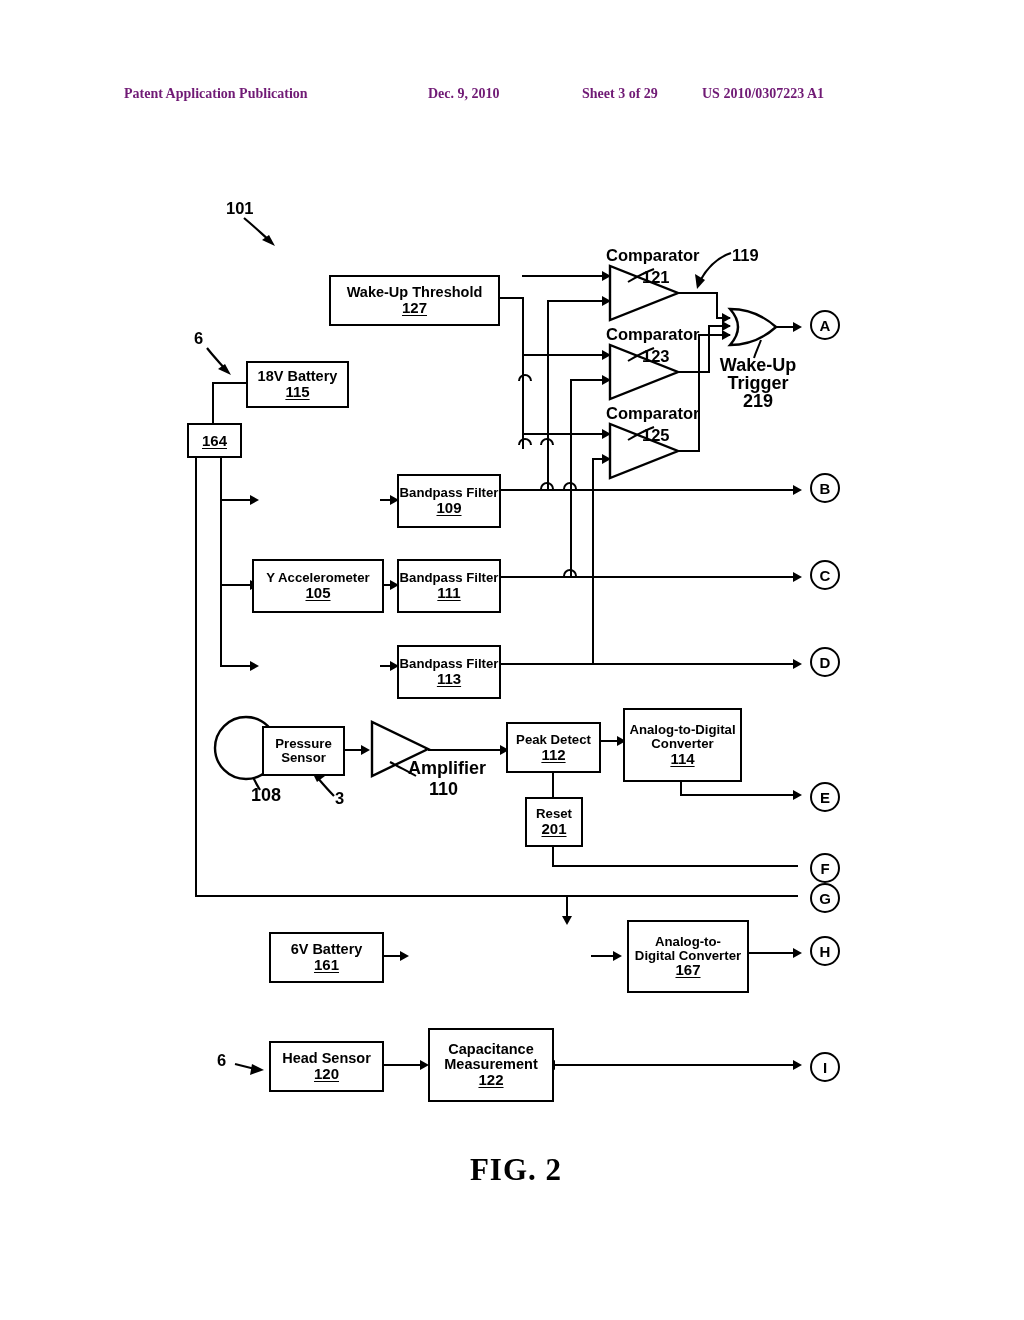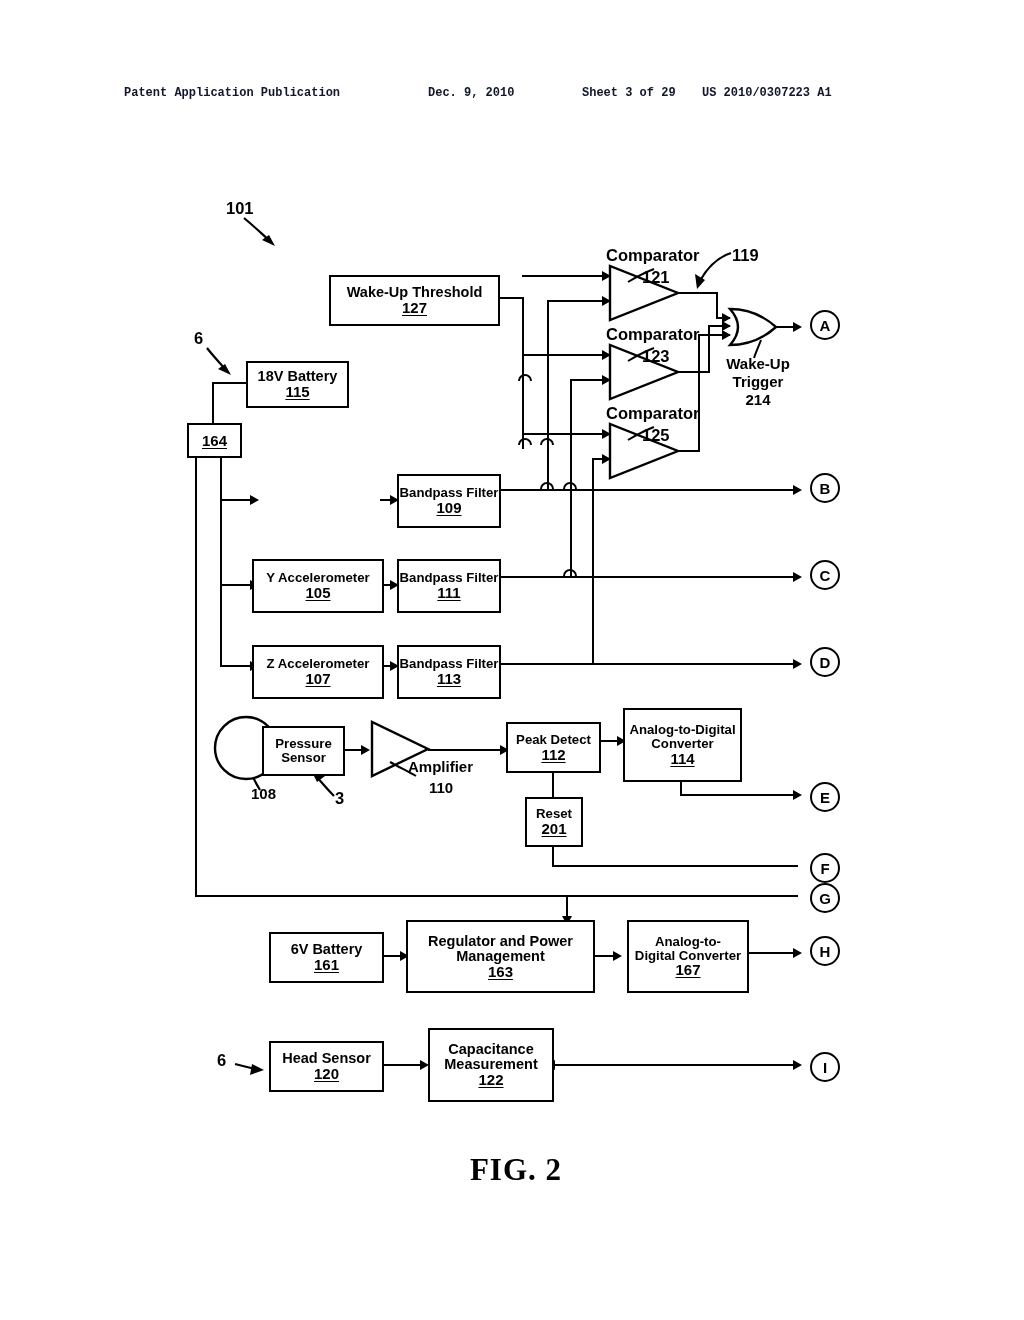--- a/index.html
+++ b/index.html
@@ -1,22 +1,22 @@
 <!DOCTYPE html>
 <html><head>
 <meta charset="utf-8">
 <title>Patent Figure</title>
 <style>
   html,body{margin:0;padding:0;background:#ffffff;}
   body{width:1024px;height:1320px;position:relative;overflow:hidden;
        font-family:"Liberation Sans",sans-serif;color:#000;}
 
   #header{position:absolute;left:0;top:86px;width:1024px;height:26px;}
-  #header span{position:absolute;font-family:Liberation Mono, monospace;
-       font-weight:bold;font-size:12px;white-space:nowrap;color:#0f172a;}
+  #header span{position:absolute;font-family:Liberation Serif, serif;
+       font-weight:bold;font-size:14px;white-space:nowrap;color:#701a75;}
   #hdr-pub{left:124px;top:0;}
   #hdr-date{left:428px;top:0;}
   #hdr-sheet{left:582px;top:0;}
   #hdr-num{left:702px;top:0;}
 
   #fig{position:absolute;left:4px;top:0;width:1024px;height:1320px;}
 
   .cap{position:absolute;left:0;top:1152px;width:1024px;text-align:center;
        font-family:"Liberation Serif",serif;font-weight:bold;font-size:31px;
        letter-spacing:1px;}
@@ -24,21 +24,21 @@
   
   .bx{position:absolute;border:2px solid #000;background:#fff;
       display:flex;flex-direction:column;align-items:center;justify-content:center;
       text-align:right;line-height:1.04;}
   .bx .t{font-size:14.5px;font-weight:bold;white-space:nowrap;}
   .bx .t.sm{font-size:13.2px;}
   .bx .n{font-size:15px;font-weight:bold;text-decoration:underline;
          text-underline-offset:2px;}
 
   
-  .lbl{position:absolute;font-size:15px;font-weight:bold;white-space:nowrap;}
+  .lbl{position:absolute;font-size:18px;font-weight:bold;white-space:nowrap;}
   .lbl.big{font-size:16.5px;}
   .lbl.ctr{text-align:center;line-height:1.05;}
 
   
   .term{position:absolute;width:26px;height:26px;border:2px solid #000;
         border-radius:50%;display:flex;align-items:center;justify-content:center;
         font-size:15px;font-weight:bold;background:#fff;}
 
   
   .w{position:absolute;background:#000;}
@@ -251,24 +251,20 @@
 
   <div class="bx" style="left:248px;top:559px;width:128px;height:50px;">
     <div class="t sm">Y Accelerometer</div>
     <div class="n">105</div>
   </div>
   <div class="bx" style="left:393px;top:559px;width:100px;height:50px;">
     <div class="t sm">Bandpass Filter</div>
     <div class="n">111</div>
   </div>
 
-  <div class="bx" style="left:248px;top:645px;width:128px;height:50px;">
-    <div class="t sm">Z Accelerometer</div>
-    <div class="n">107</div>
-  </div>
   <div class="bx" style="left:393px;top:645px;width:100px;height:50px;">
     <div class="t sm">Bandpass Filter</div>
     <div class="n">113</div>
   </div>
 
   <div class="bx" style="left:258px;top:726px;width:79px;height:46px;">
     <div class="t sm">Pressure</div>
     <div class="t sm">Sensor</div>
   </div>
   <div class="lbl" style="left:247px;top:785px;">108</div>
@@ -290,25 +286,20 @@
   <div class="bx" style="left:521px;top:797px;width:54px;height:46px;">
     <div class="t sm">Reset</div>
     <div class="n">201</div>
   </div>
 
   <div class="bx" style="left:265px;top:932px;width:111px;height:47px;">
     <div class="t">6V Battery</div>
     <div class="n">161</div>
   </div>
 
-  <div class="bx" style="left:402px;top:920px;width:185px;height:69px;">
-    <div class="t">Regulator and Power</div>
-    <div class="t">Management</div>
-    <div class="n">163</div>
-  </div>
 
   <div class="bx" style="left:615px;top:920px;width:118px;height:69px;margin-left:8px;">
     <div class="t sm">Analog-to-</div>
     <div class="t sm">Digital Converter</div>
     <div class="n">167</div>
   </div>
 
   <div class="bx" style="left:265px;top:1041px;width:111px;height:47px;">
     <div class="t">Head Sensor</div>
     <div class="n">120</div>
@@ -322,21 +313,21 @@
 
   <div class="lbl big" style="left:602px;top:246px;">Comparator</div>
   <div class="lbl big" style="left:638px;top:268px;">121</div>
   <div class="lbl big" style="left:602px;top:325px;">Comparator</div>
   <div class="lbl big" style="left:638px;top:347px;">123</div>
   <div class="lbl big" style="left:602px;top:404px;">Comparator</div>
   <div class="lbl big" style="left:638px;top:426px;">125</div>
 
   <div class="lbl ctr" style="left:704px;top:356px;width:100px;">Wake-Up</div>
   <div class="lbl ctr" style="left:704px;top:374px;width:100px;">Trigger</div>
-  <div class="lbl ctr" style="left:704px;top:392px;width:100px;">214</div>
+  <div class="lbl ctr" style="left:704px;top:392px;width:100px;">219</div>
 
   <div class="term" style="left:806px;top:310px;">A</div>
   <div class="term" style="left:806px;top:473px;">B</div>
   <div class="term" style="left:806px;top:560px;">C</div>
   <div class="term" style="left:806px;top:647px;">D</div>
   <div class="term" style="left:806px;top:782px;">E</div>
   <div class="term" style="left:806px;top:853px;">F</div>
   <div class="term" style="left:806px;top:883px;">G</div>
   <div class="term" style="left:806px;top:936px;">H</div>
   <div class="term" style="left:806px;top:1052px;">I</div>

